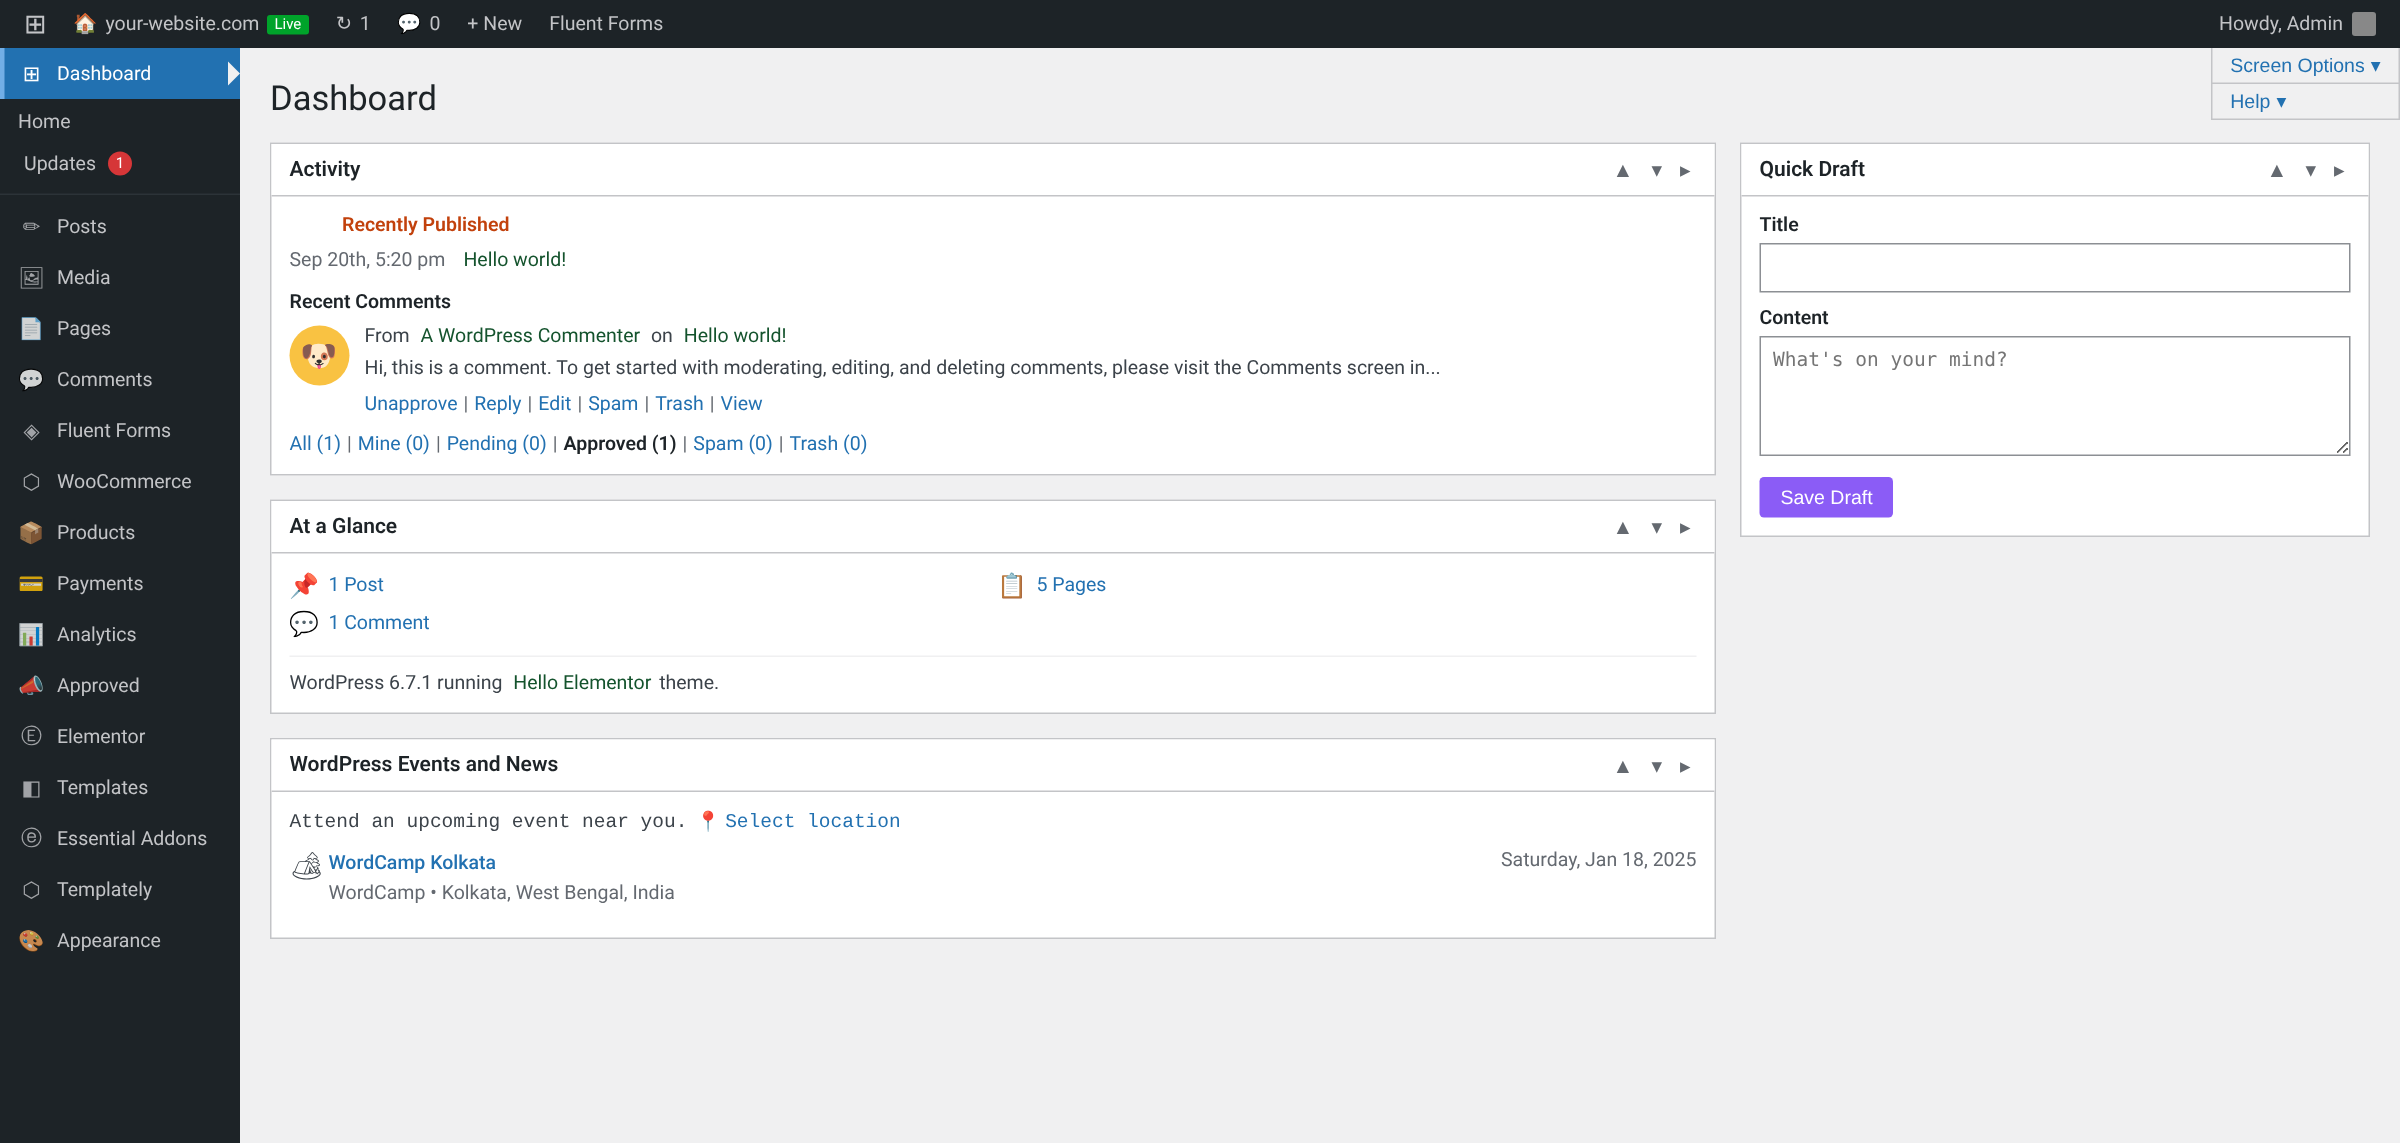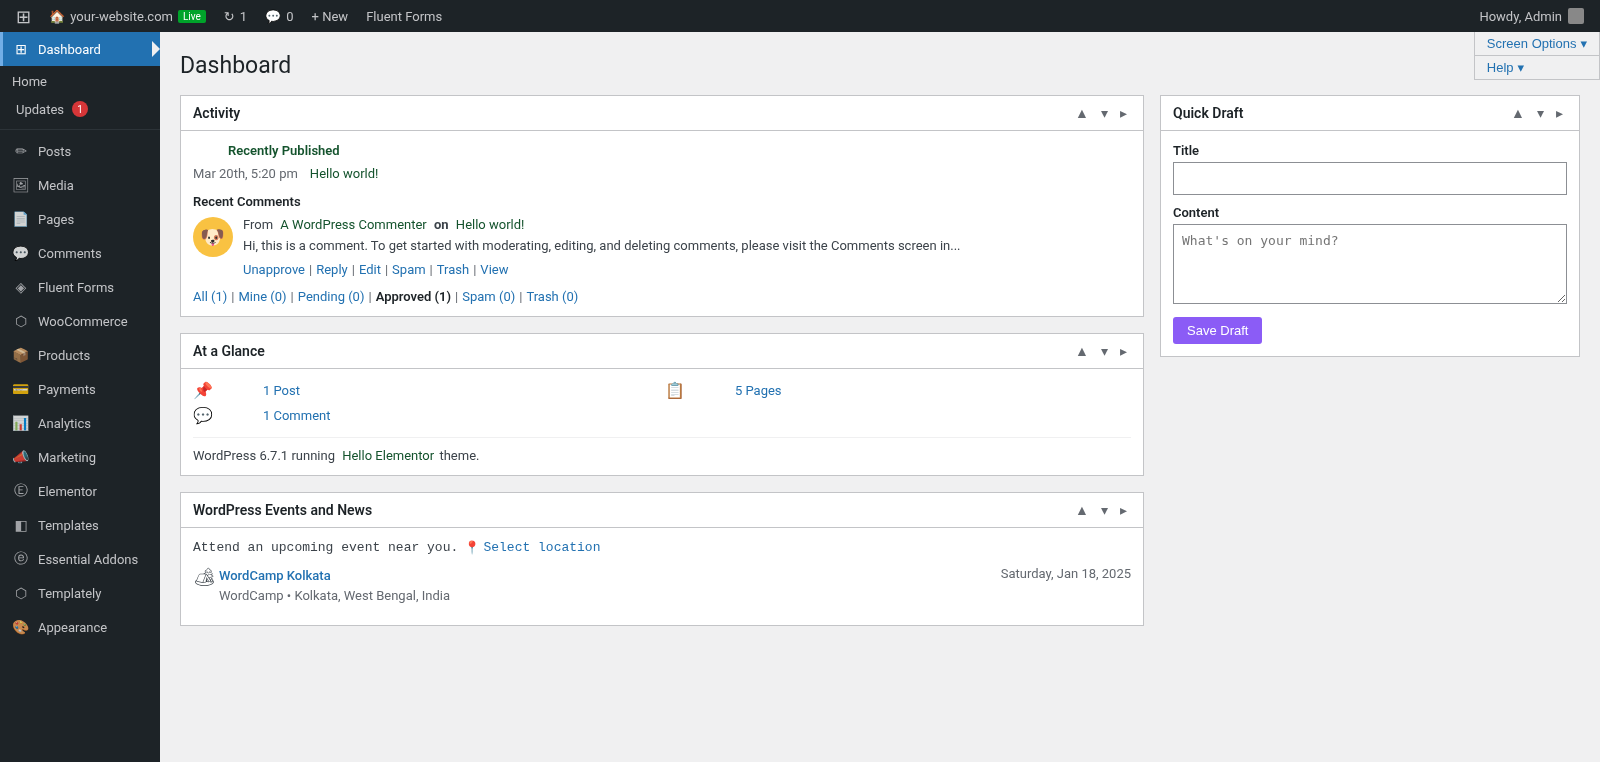--- a/index.html
+++ b/index.html
@@ -191,21 +191,21 @@
       color: #646970;
       font-size: 14px;
       padding: 2px 4px;
       line-height: 1;
     }
     .widget-body { padding: 12px; }
 
     
     .recently-published-label {
       font-weight: 600;
-      color: #14532d;
+      color: #c2410c;
       margin-bottom: 8px;
       font-size: 13px;
       padding-left: 35px;
     }
     .activity-post {
       display: flex;
       align-items: center;
       gap: 12px;
       margin-bottom: 8px;
     }
@@ -261,21 +261,21 @@
     }
     .glance-item {
       display: flex;
       align-items: center;
       gap: 6px;
       font-size: 13px;
       color: #2271b1;
       cursor: pointer;
     }
     .glance-icon { font-size: 16px; color: #646970; }
-    .glance-text { color: #2271b1; margin-left: 44px; }
+    .glance-text { color: #2271b1; }
     .glance-wordpress-info {
       font-size: 13px;
       color: #3c434a;
       border-top: 1px solid #f0f0f1;
       padding-top: 10px;
     }
 
     
     .quick-draft-label {
       font-size: 13px;
@@ -450,21 +450,21 @@
         <li class="sidebar-item">
           <span class="sidebar-icon">💳</span>
           <span>Payments</span>
         </li>
         <li class="sidebar-item">
           <span class="sidebar-icon">📊</span>
           <span>Analytics</span>
         </li>
         <li class="sidebar-item">
           <span class="sidebar-icon">📣</span>
-          <span>Marketing</span>
+          <span>Approved</span>
         </li>
         <li class="sidebar-item">
           <span class="sidebar-icon">Ⓔ</span>
           <span>Elementor</span>
         </li>
         <li class="sidebar-item">
           <span class="sidebar-icon">◧</span>
           <span>Templates</span>
         </li>
         <li class="sidebar-item">
@@ -494,31 +494,31 @@
             <span class="widget-title">Activity</span>
             <div class="widget-controls">
               <button class="widget-ctrl-btn">▲</button>
               <button class="widget-ctrl-btn">▾</button>
               <button class="widget-ctrl-btn">▸</button>
             </div>
           </div>
           <div class="widget-body">
             <div class="recently-published-label">Recently Published</div>
             <div class="activity-post">
-              <span class="activity-date">Mar 20th, 5:20 pm</span>
+              <span class="activity-date">Sep 20th, 5:20 pm</span>
               <a class="activity-link">Hello world!</a>
             </div>
             <div class="recent-comments-label">Recent Comments</div>
             <div class="comment-item">
               <div class="comment-avatar">🐶</div>
               <div class="comment-content">
                 <div class="comment-from">
                   <span>From</span>
                   <a class="activity-link" style="margin-left:4px;">A WordPress Commenter</a>
-                  <span style="margin:0 4px;font-weight:bold;">on</span>
+                  <span style="margin:0 4px;">on</span>
                   <a class="activity-link">Hello world!</a>
                 </div>
                 <div class="comment-text">Hi, this is a comment. To get started with moderating, editing, and deleting comments, please visit the Comments screen in...</div>
                 <div class="comment-actions">
                   <a class="comment-action-link">Unapprove</a>
                   <span class="comment-action-sep">|</span>
                   <a class="comment-action-link">Reply</a>
                   <span class="comment-action-sep">|</span>
                   <a class="comment-action-link">Edit</a>
                   <span class="comment-action-sep">|</span>

